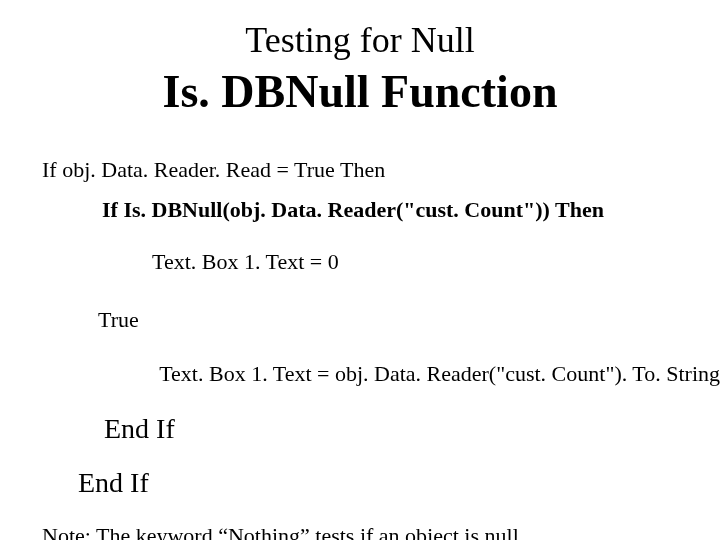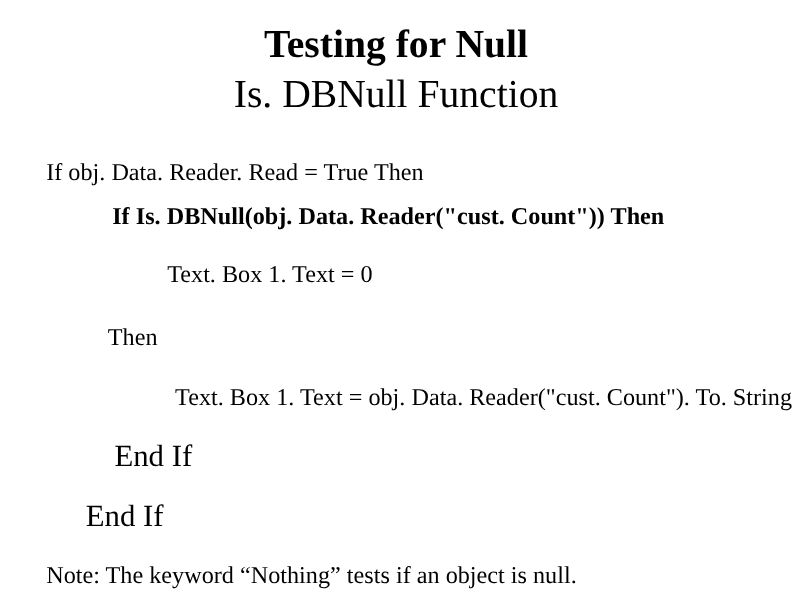--- a/index.html
+++ b/index.html
@@ -12,25 +12,25 @@
     position: relative;
     overflow: hidden;
   }
   .title-block {
     text-align: center;
     padding-top: 18px;
     line-height: 1.25;
   }
   .title-line1 {
     font-size: 36px;
-    font-weight: bold;
+    font-weight: normal;
   }
   .title-line2 {
-    font-size: 36px;
-    font-weight: normal;
+    font-size: 46px;
+    font-weight: bold;
   }
   .content {
     padding-left: 42px;
     padding-top: 38px;
     font-size: 22px;
     line-height: 1.0;
   }
   .line-outer-if {
     margin-bottom: 18px;
   }
@@ -71,18 +71,18 @@
 
 <div class="title-block">
   <div class="title-line1">Testing for Null</div>
   <div class="title-line2">Is. DBNull  Function</div>
 </div>
 
 <div class="content">
   <div class="line-outer-if">If obj. Data. Reader. Read = True Then</div>
   <div class="line-inner-if">If Is. DBNull(obj. Data. Reader("cust. Count")) Then</div>
   <div class="line-assign1">Text. Box 1. Text = 0</div>
-  <div class="line-else">Then</div>
+  <div class="line-else">True</div>
   <div class="line-assign2">Text. Box 1. Text = obj. Data. Reader("cust. Count"). To. String</div>
   <div class="line-endif-inner">End If</div>
   <div class="line-endif-outer">End If</div>
   <div class="note">Note: The keyword “Nothing” tests if an object is null.</div>
 </div>
 
 </body></html>

